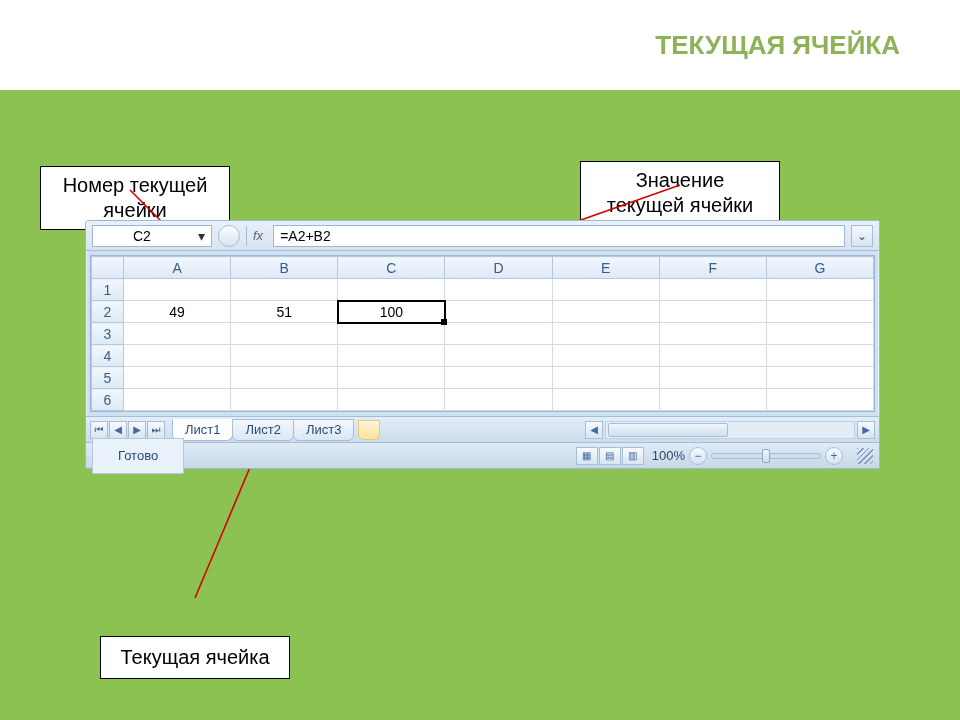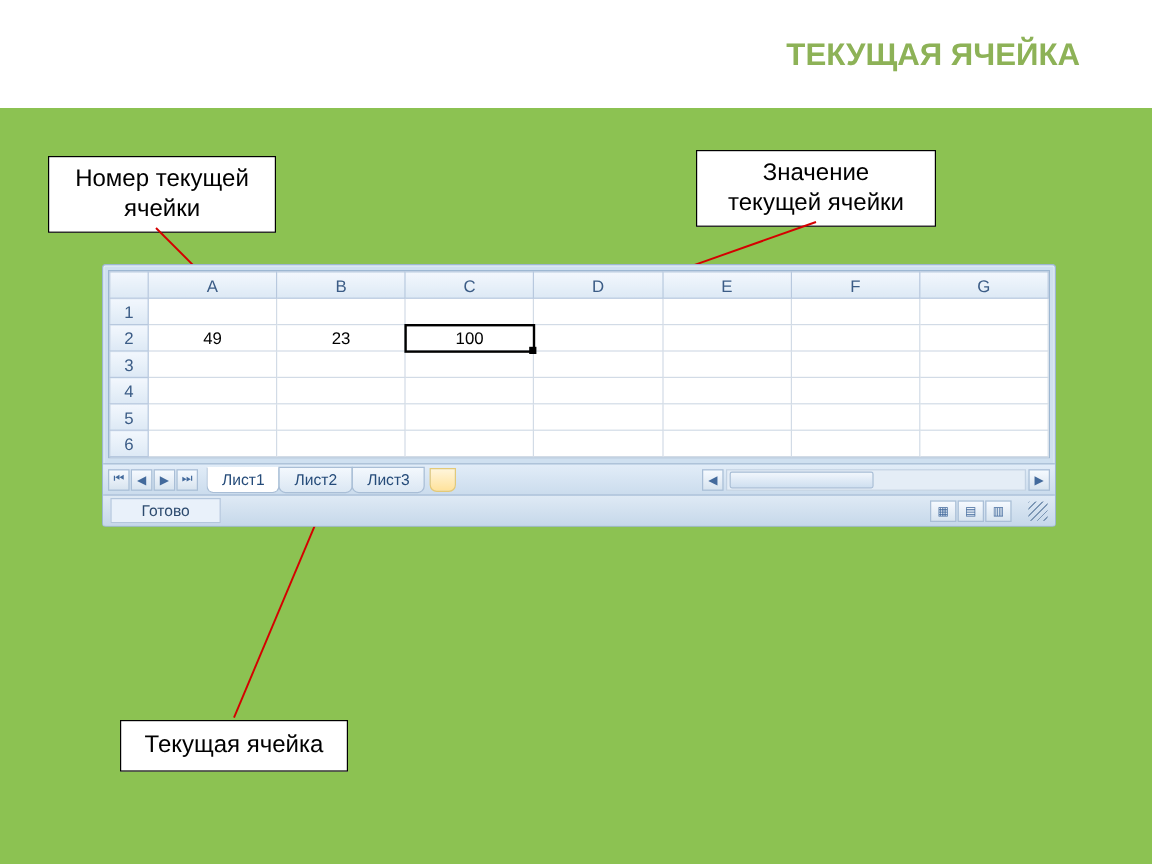--- a/index.html
+++ b/index.html
@@ -33,20 +33,21 @@
     background: #8cc252;
   }
   .label-box {
     position: absolute;
     background: #fff;
     border: 1.5px solid #000;
     padding: 6px 14px;
     font-size: 20px;
     text-align: center;
     line-height: 1.25;
+    margin-top: 36px;
   }
   .label-left { top: 130px; left: 40px; width: 190px; }
   .label-right { top: 125px; left: 580px; width: 200px; }
   .label-bottom { top: 600px; left: 100px; width: 190px; padding: 8px 10px; }
 
   
   .arrow-svg { position: absolute; top:0; left:0; width:960px; height:720px; pointer-events:none; }
 
   
   .excel {
@@ -229,21 +230,21 @@
     border-top:1px solid #a6bcd4;
     padding: 0 6px;
     gap: 8px;
     font-size: 13px;
     color:#2c4a6e;
   }
   .status-row .ready {
     padding: 0 25px;
     border:1px solid #b3c6dc;
     background:#e9f1fa;
-    height:21px;display:flex;align-items:center;
+    height:36px;display:flex;align-items:center;
   }
   .status-spacer { flex:1; }
   .view-btns { display:flex; gap:1px;}
   .view-btn { width:22px;height:18px;border:1px solid #a9bed6;background:linear-gradient(#f6faff,#d8e4ef);font-size:10px;display:flex;align-items:center;justify-content:center;color:#436a9c;}
   .zoom { display:flex; align-items:center; gap:4px; }
   .zoom-btn { width:18px;height:18px;border-radius:9px;border:1px solid #a9bed6;background:linear-gradient(#f6faff,#d6e3f0);display:flex;align-items:center;justify-content:center;font-size:12px;color:#436a9c;}
   .zoom-track { width:110px; height:6px; background:#d0dded; border:1px solid #a9bed6; position:relative; border-radius:3px;}
   .zoom-thumb { position:absolute; top:-5px; left:50px; width:8px; height:14px; background:linear-gradient(#f1f6fc,#cfdff0); border:1px solid #8ea8c5; border-radius:2px;}
   .resize-grip { width:16px;height:16px; margin-left:6px; background:
     repeating-linear-gradient(135deg,#7c97b5 0 1px,transparent 1px 4px);}
@@ -267,20 +268,33 @@
       <path d="M0,0 L9,3 L0,6 Z" fill="#d40000"></path>
     </marker>
   </defs>
   <line x1="130" y1="190" x2="178" y2="238" stroke="#d40000" stroke-width="1.6" marker-end="url(#ah)"></line>
   <line x1="680" y1="185" x2="530" y2="238" stroke="#d40000" stroke-width="1.6" marker-end="url(#ah)"></line>
   <line x1="195" y1="598" x2="312" y2="320" stroke="#d40000" stroke-width="1.6" marker-end="url(#ah)"></line>
 </svg>
 
 <div class="excel">
 
+  <div class="fbar">
+    <div class="namebox">
+      <span>C2</span>
+      <span class="dd">▾</span>
+    </div>
+    <div class="round-btn"></div>
+    <div class="fbar-sep"></div>
+    <div class="fx">fx</div>
+    <div class="formula-input">
+      <span>=A2+B2</span>
+    </div>
+    <div class="expand-btn">⌄</div>
+  </div>
 
   <div class="grid-wrap">
     <table class="grid">
       <tbody>
           <tr>
         <th class="corner"></th>
         <th>A</th>
         <th>B</th>
         <th class="col-active">C</th>
         <th>D</th>
@@ -294,21 +308,21 @@
         <td class="cell"></td>
         <td class="cell"></td>
         <td class="cell"></td>
         <td class="cell"></td>
         <td class="cell"></td>
         <td class="cell"></td>
       </tr>
       <tr>
         <th class="rowhdr row-active">2</th>
         <td class="cell">49</td>
-        <td class="cell">23</td>
+        <td class="cell">51</td>
         <td class="cell sel">100</td>
         <td class="cell"></td>
         <td class="cell"></td>
         <td class="cell"></td>
         <td class="cell"></td>
       </tr>
       <tr>
         <th class="rowhdr">3</th>
         <td class="cell"></td>
         <td class="cell"></td>
@@ -374,15 +388,23 @@
   </div>
 
   <div class="status-row">
     <div class="ready">Готово</div>
     <div class="status-spacer"></div>
     <div class="view-btns">
       <div class="view-btn">▦</div>
       <div class="view-btn">▤</div>
       <div class="view-btn">▥</div>
     </div>
+    <div class="zoom">
+      <span>100%</span>
+      <div class="zoom-btn">−</div>
+      <div class="zoom-track">
+        <div class="zoom-thumb"></div>
+      </div>
+      <div class="zoom-btn">+</div>
+    </div>
     <div class="resize-grip"></div>
   </div>
 </div>
 
 </body></html>

